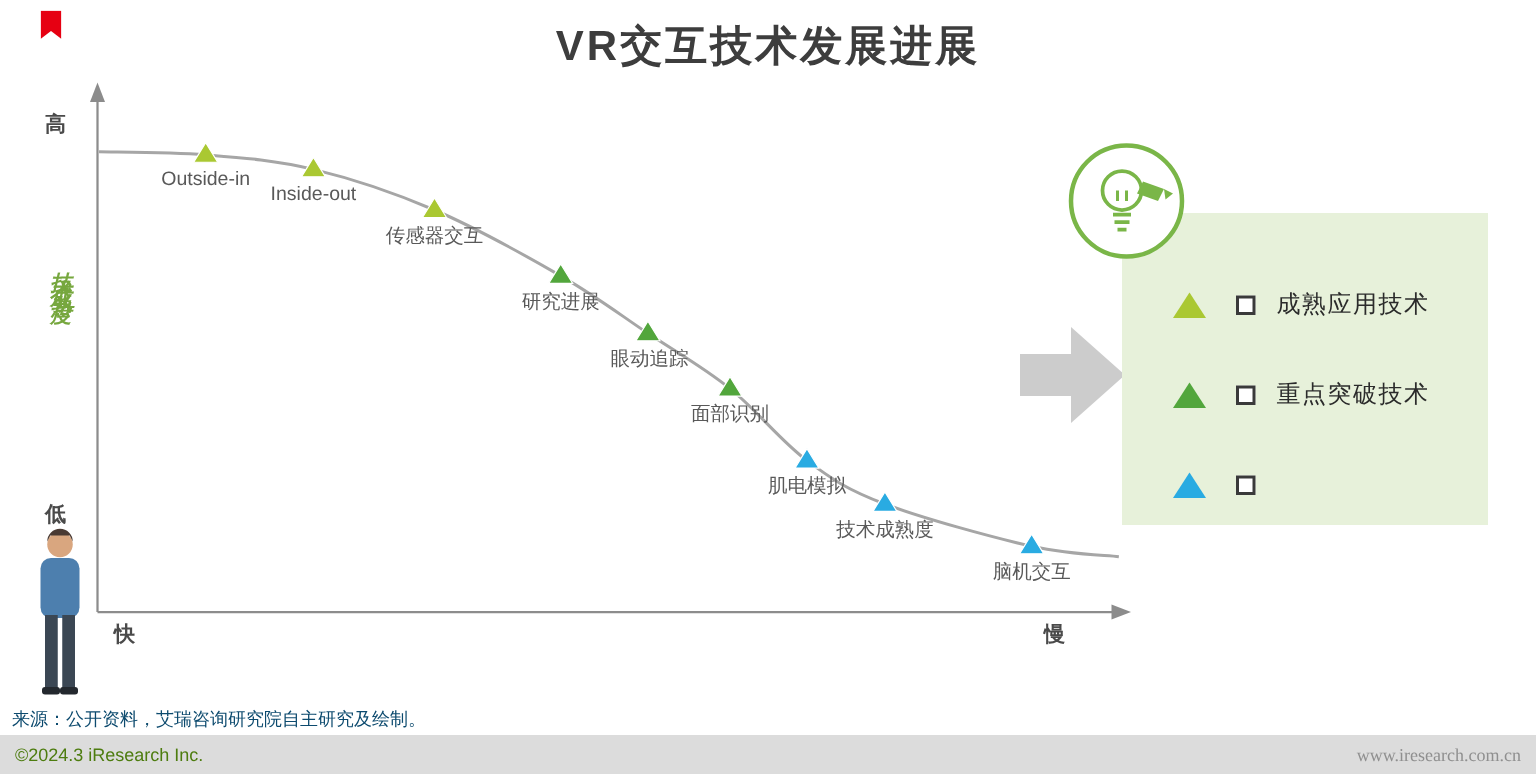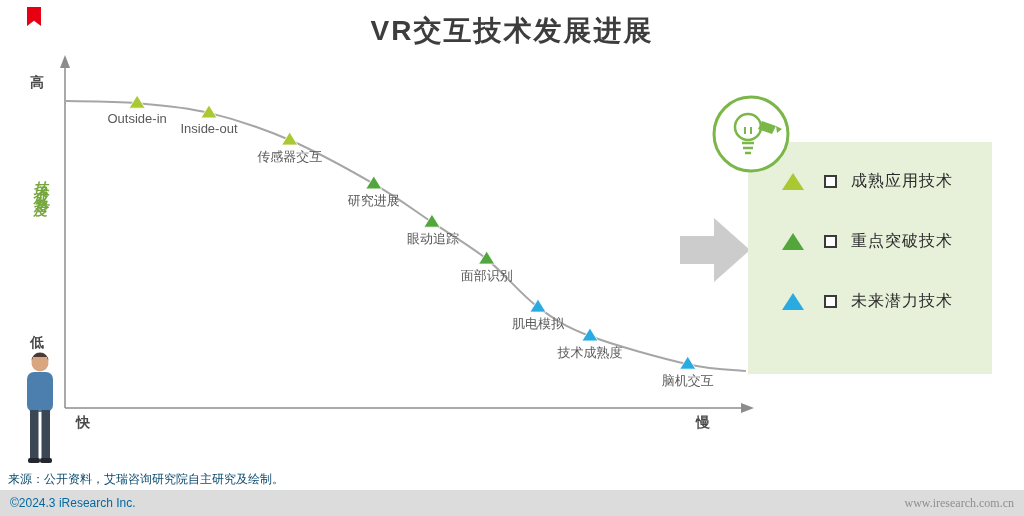--- a/index.html
+++ b/index.html
@@ -28,41 +28,41 @@
   .y-title{
     position:absolute;left:32px;top:170px;height:110px;
     writing-mode:vertical-rl;text-orientation:upright;
     font-size:14px;font-weight:bold;font-style:italic;color:#76a73e;letter-spacing:5px;
   }
   .x-title{
     position:absolute;left:330px;top:414px;width:120px;text-align:center;
     font-size:14px;font-weight:bold;font-style:italic;color:#76a73e;letter-spacing:2px;
   }
   .legend-panel{
-    position:absolute;left:748px;top:142px;width:244px;height:232px;
-    background:#e7f1da;box-sizing:border-box;padding:14px 0 0 34px;text-align:center;
+    position:absolute;left:748px;top:142px;width:244px;height:208px;
+    background:#e7f1da;box-sizing:border-box;padding:36px 0 0 34px;text-align:center;
   }
   .legend-row{display:flex;align-items:center;height:50px;margin-bottom:10px;}
   .legend-tri{
     width:0;height:0;border-left:11px solid transparent;border-right:11px solid transparent;
     border-bottom:17px solid #aac832;margin-right:20px;
   }
   .legend-box{
     width:9px;height:9px;border:2px solid #3a3a3a;background:#ffffff;margin-right:14px;
   }
   .legend-label{font-size:16px;color:#2b2b2b;font-weight:500;letter-spacing:1px;}
   .bulb-badge{position:absolute;left:710px;top:93px;width:82px;height:82px;}
   .person-figure{position:absolute;left:18px;top:352px;}
   .source-note{position:absolute;left:8px;top:471px;font-size:12px;color:#0c4a6e;}
   .footer-bar{
     position:absolute;left:0;bottom:0;width:100%;height:26px;background:#dcdcdc;
     display:flex;justify-content:space-between;align-items:center;
     padding:0 10px;box-sizing:border-box;font-size:12px;
   }
-  .footer-bar .copyright{color:#0369a1;}
+  .footer-bar .copyright{color:#4d7c0f;}
   .footer-bar .website{color:#8f8f8f;font-family:Liberation Serif, serif;}
 </style>
 </head>
 <body>
 
 <div class="canvas">
 
   <div class="brand-mark"></div>
 
   <h1 class="title">VR交互技术发展进展</h1>
@@ -112,21 +112,20 @@
           <span class="legend-label">成熟应用技术</span>
         </div>
         <div class="legend-row">
           <span class="legend-tri" style="border-bottom-color: rgb(82, 166, 60);"></span>
           <span class="legend-box"></span>
           <span class="legend-label">重点突破技术</span>
         </div>
         <div class="legend-row">
           <span class="legend-tri" style="border-bottom-color: rgb(41, 171, 226);"></span>
           <span class="legend-box"></span>
-          <span class="legend-label">未来潜力技术</span>
         </div>
       </div>
   </div>
 
   <div class="bulb-badge">
     <svg width="82" height="82" viewBox="0 0 82 82">
       <circle cx="41" cy="41" r="37" fill="#ffffff" stroke="#7ab648" stroke-width="3"></circle>
       <circle cx="38" cy="34" r="13" fill="none" stroke="#7ab648" stroke-width="2.5"></circle>
       <path d="M35 41 v-7 M41 41 v-7" fill="none" stroke="#7ab648" stroke-width="2"></path>
       <line x1="32" y1="50" x2="44" y2="50" stroke="#7ab648" stroke-width="2.5"></line>

